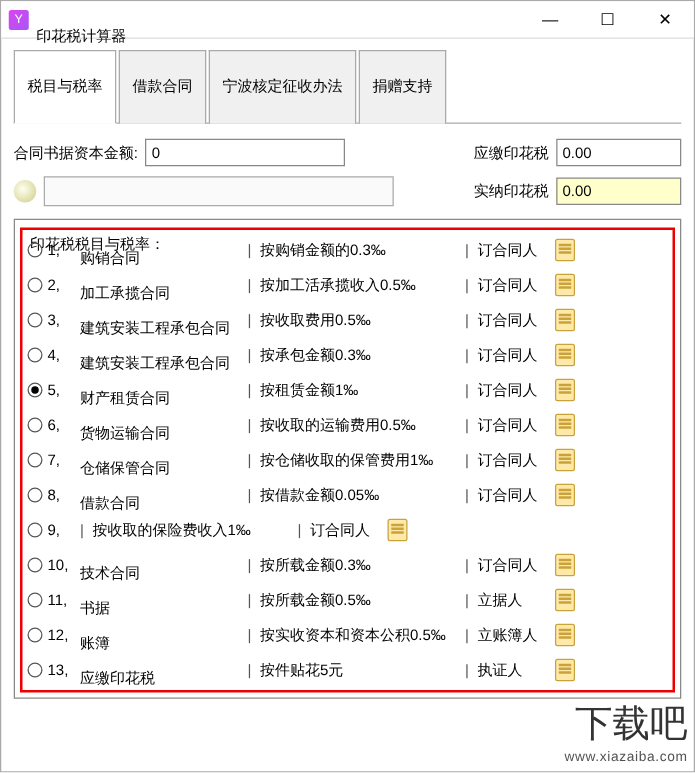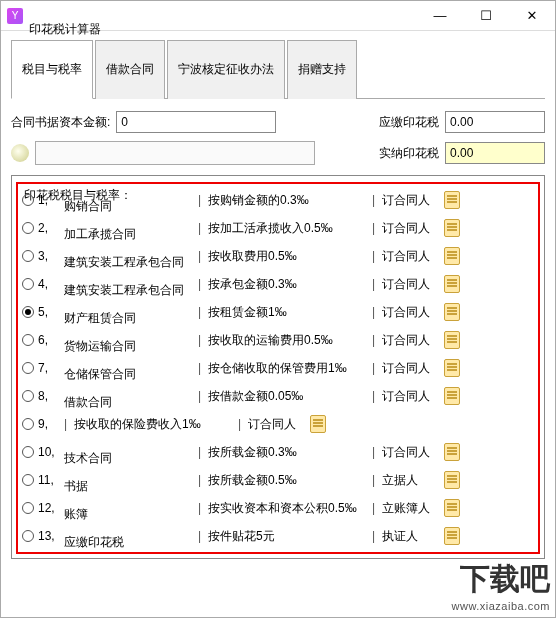--- a/index.html
+++ b/index.html
@@ -156,21 +156,21 @@
   }
   .watermark {
     position: absolute;
     right: 6px;
     bottom: 6px;
     width: 150px;
     opacity: 0.92;
     pointer-events: none;
     text-align: right;
   }
-  .watermark .big { font-size: 30px; font-weight: bold; color:#222; }
+  .watermark .big { font-size: 30px; font-weight: normal; color:#222; }
   .watermark .url { font-size: 11px; color:#444; letter-spacing:.5px; }
 </style>
 </head>
 <body>
 
 <div class="window">
 
   <div class="titlebar">
     <div class="app-icon">Y</div>
     <div class="title">印花税计算器</div>

